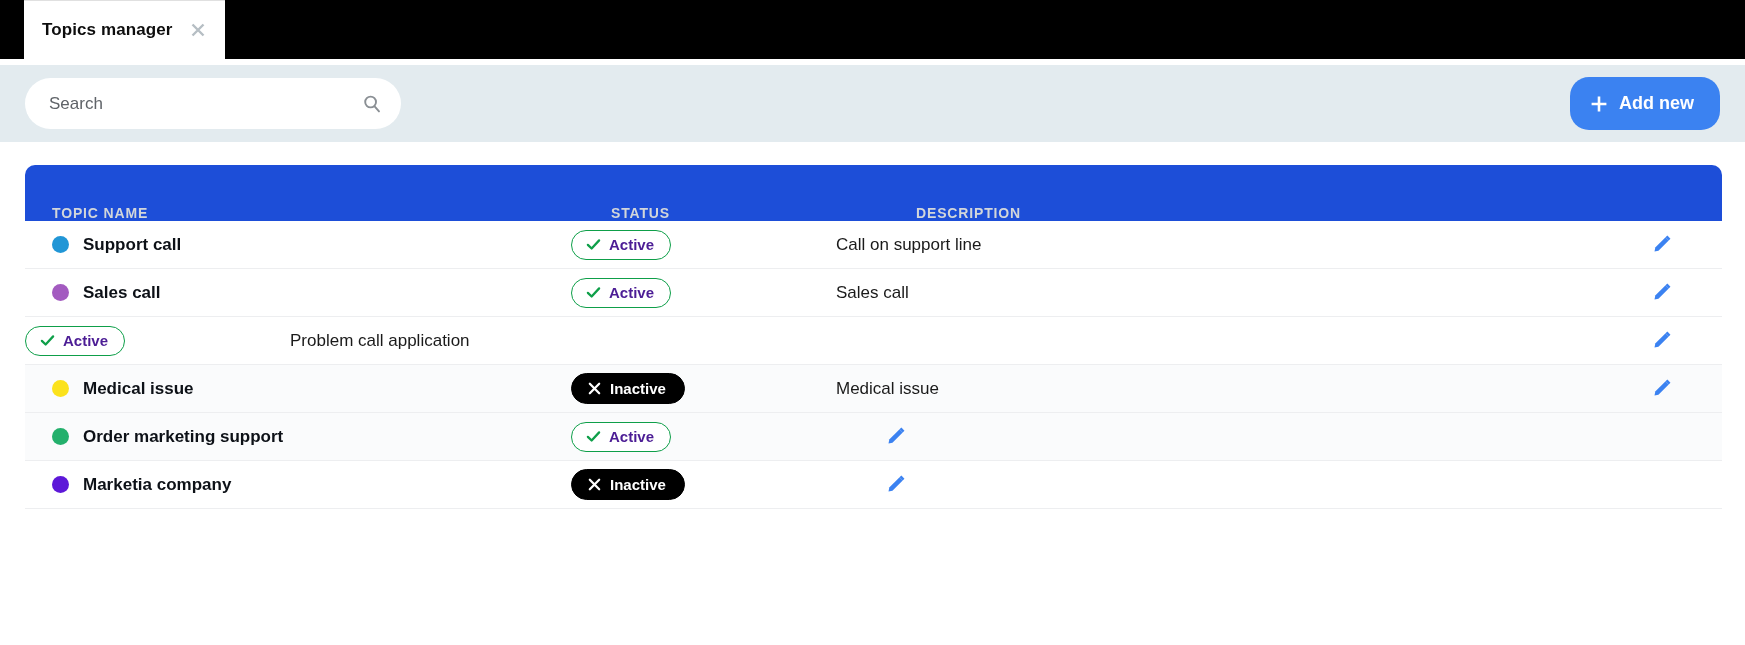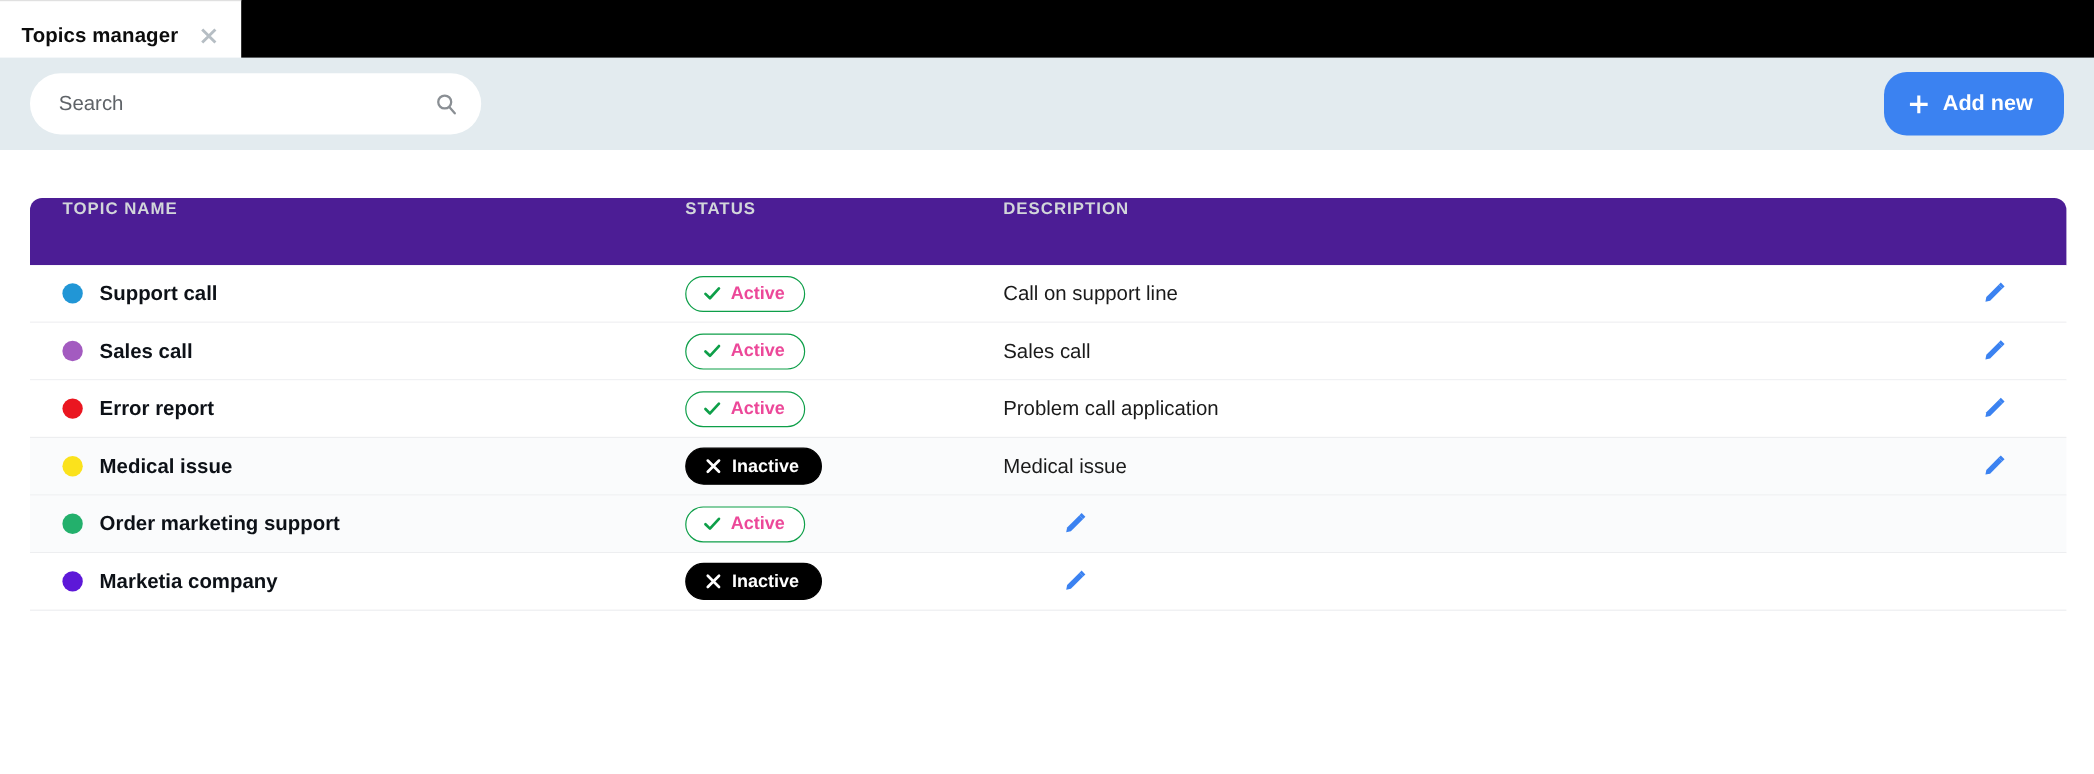--- a/index.html
+++ b/index.html
@@ -26,20 +26,21 @@
   }
   .tab {
     background: #ffffff;
     width: 201px;
     height: 59px;
     display: flex;
     align-items: center;
     padding: 0 0 0 18px;
     box-sizing: border-box;
     border-top: 1px solid #e0e0e0;
+    margin-left: 24px;
   }
   .tab-title {
     font-size: 17px;
     font-weight: bold;
     color: #0d0d0d;
     letter-spacing: 0.1px;
     white-space: nowrap;
   }
   .tab-close {
     margin-left: 14px;
@@ -48,21 +49,21 @@
     display: flex;
     align-items: center;
     justify-content: center;
     cursor: pointer;
   }
   .tab-close svg { display: block; }
 
   
   .toolbar {
     position: absolute;
-    left: 0; top: 48px;
+    left: 0; top: 65px;
     width: 1745px;
     height: 77px;
     background: #e3ebef;
   }
   .search-wrap {
     position: absolute;
     left: 25px;
     top: 13px;
     width: 376px;
     height: 51px;
@@ -118,25 +119,26 @@
   }
 
   
   .table-wrap {
     position: absolute;
     left: 25px;
     top: 165px;
     width: 1697px;
   }
   .thead {
-    background: #4c1d95;
+    background: #1d4ed8;
     border-radius: 10px 10px 0 0;
     height: 56px;
     display: flex;
-    align-items: flex-start;
+    align-items: flex-end;
+    gap: 40px;
   }
   .th {
     color: #d2d6da;
     font-size: 14px;
     font-weight: bold;
     letter-spacing: 0.85px;
   }
   .col-name   { width: 546px; padding-left: 27px; box-sizing: border-box; }
   .col-status { width: 265px; }
   .col-desc   { flex: 1; }
@@ -182,21 +184,21 @@
     padding: 0 16px 0 13px;
     border-radius: 16px;
     font-size: 15px;
     font-weight: bold;
     box-sizing: border-box;
     cursor: pointer;
     white-space: nowrap;
   }
   .badge.active {
     border: 1.5px solid #0e9f49;
-    color: #ec4899;
+    color: #4c1d95;
     background: #ffffff;
   }
   .badge.inactive {
     border: 1.5px solid #000000;
     background: #000000;
     color: #ffffff;
     padding: 0 18px 0 14px;
     height: 31px;
   }
   .badge .bicon {
@@ -306,24 +308,20 @@
         <div class="cell-action">
           <button class="edit-btn">
             <span><svg width="19" height="19" viewBox="0 0 20 20" aria-hidden="true">
                 <path d="M2.4 14.3 L13.2 3.5 L16.5 6.8 L5.7 17.6 L1.6 18.4 Z" fill="#3b82f1"></path>
                 <path d="M13.2 3.5 L15.1 1.6 L18.4 4.9 L16.5 6.8 Z" fill="#3b82f1"></path>
               </svg></span>
           </button>
         </div>
       </div>
       <div class="trow">
-        <div class="cell-name">
-          <span class="dot" style="background:#ea1620"></span>
-          <span class="topic-name">Error report</span>
-        </div>
         <div class="cell-status">
           <span class="badge active">
             <span class="bicon">
               <svg width="15" height="15" viewBox="0 0 16 16" aria-hidden="true">
                 <path d="M2 8.4 L6 12.3 L14 3.6" fill="none" stroke="#0e9f49" stroke-width="2.4" stroke-linecap="round" stroke-linejoin="round"></path>
               </svg>
             </span>
             <span>Active</span>
           </span>
         </div>

